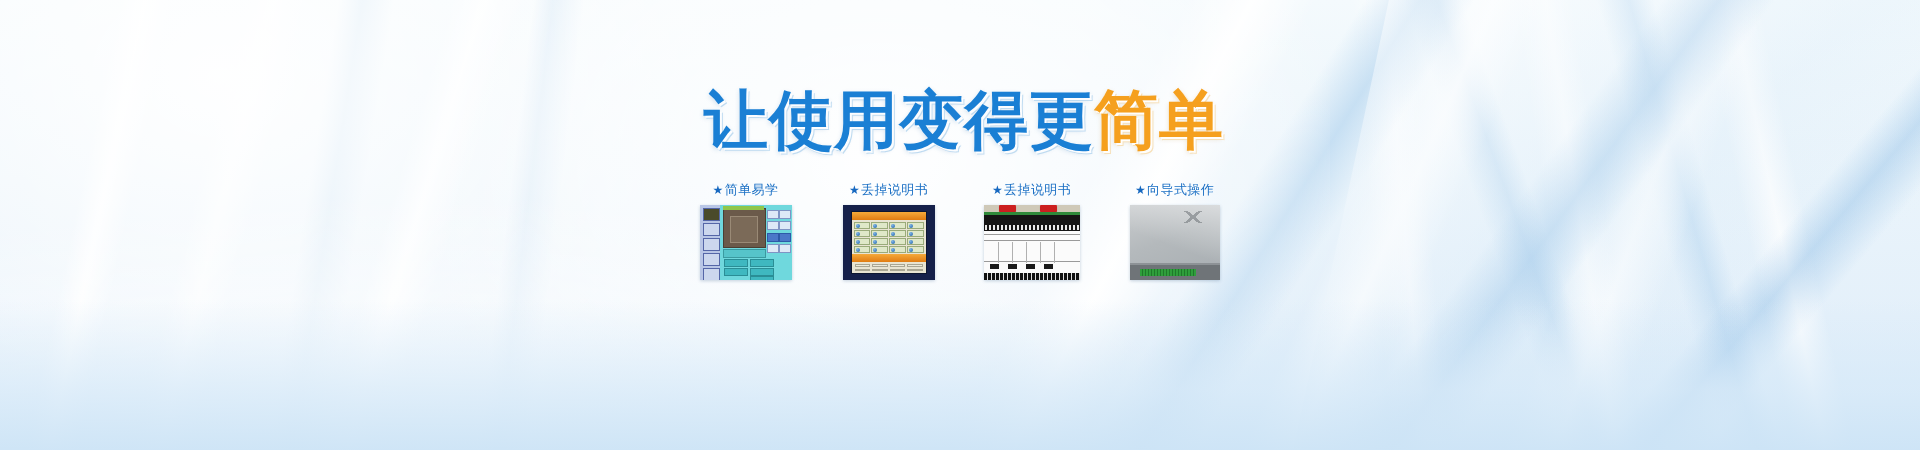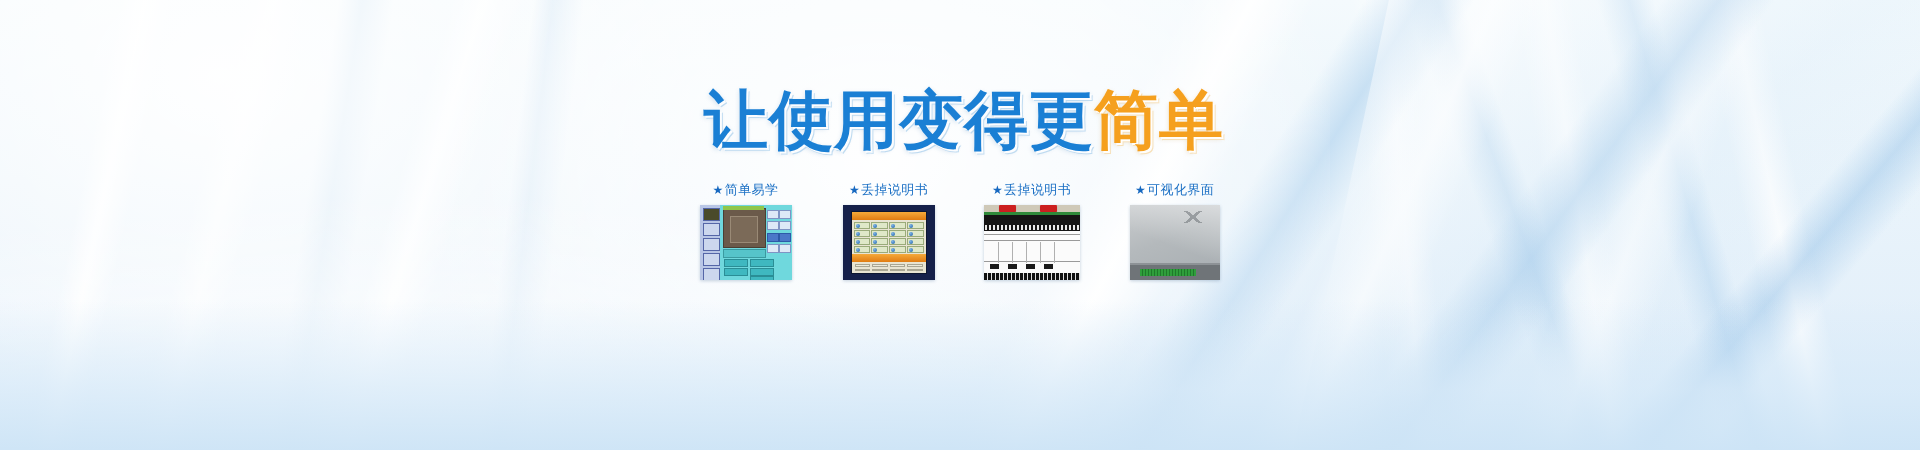--- a/index.html
+++ b/index.html
@@ -313,21 +313,21 @@
             <div class="sym" style="left:42px"></div>
             <div class="sym" style="left:60px"></div>
           </div>
           <div class="bot"></div>
         </div>
       </div>
 
       <div class="feature">
         <div class="feature-label">
           <span class="star">★</span>
-          <span>可视化界面</span>
+          <span>向导式操作</span>
         </div>
         <div class="thumb t4">
           <div class="sheen"></div>
           <div class="mark"></div>
           <div class="edge"></div>
           <div class="base"></div>
           <div class="conn"></div>
         </div>
       </div>
 

